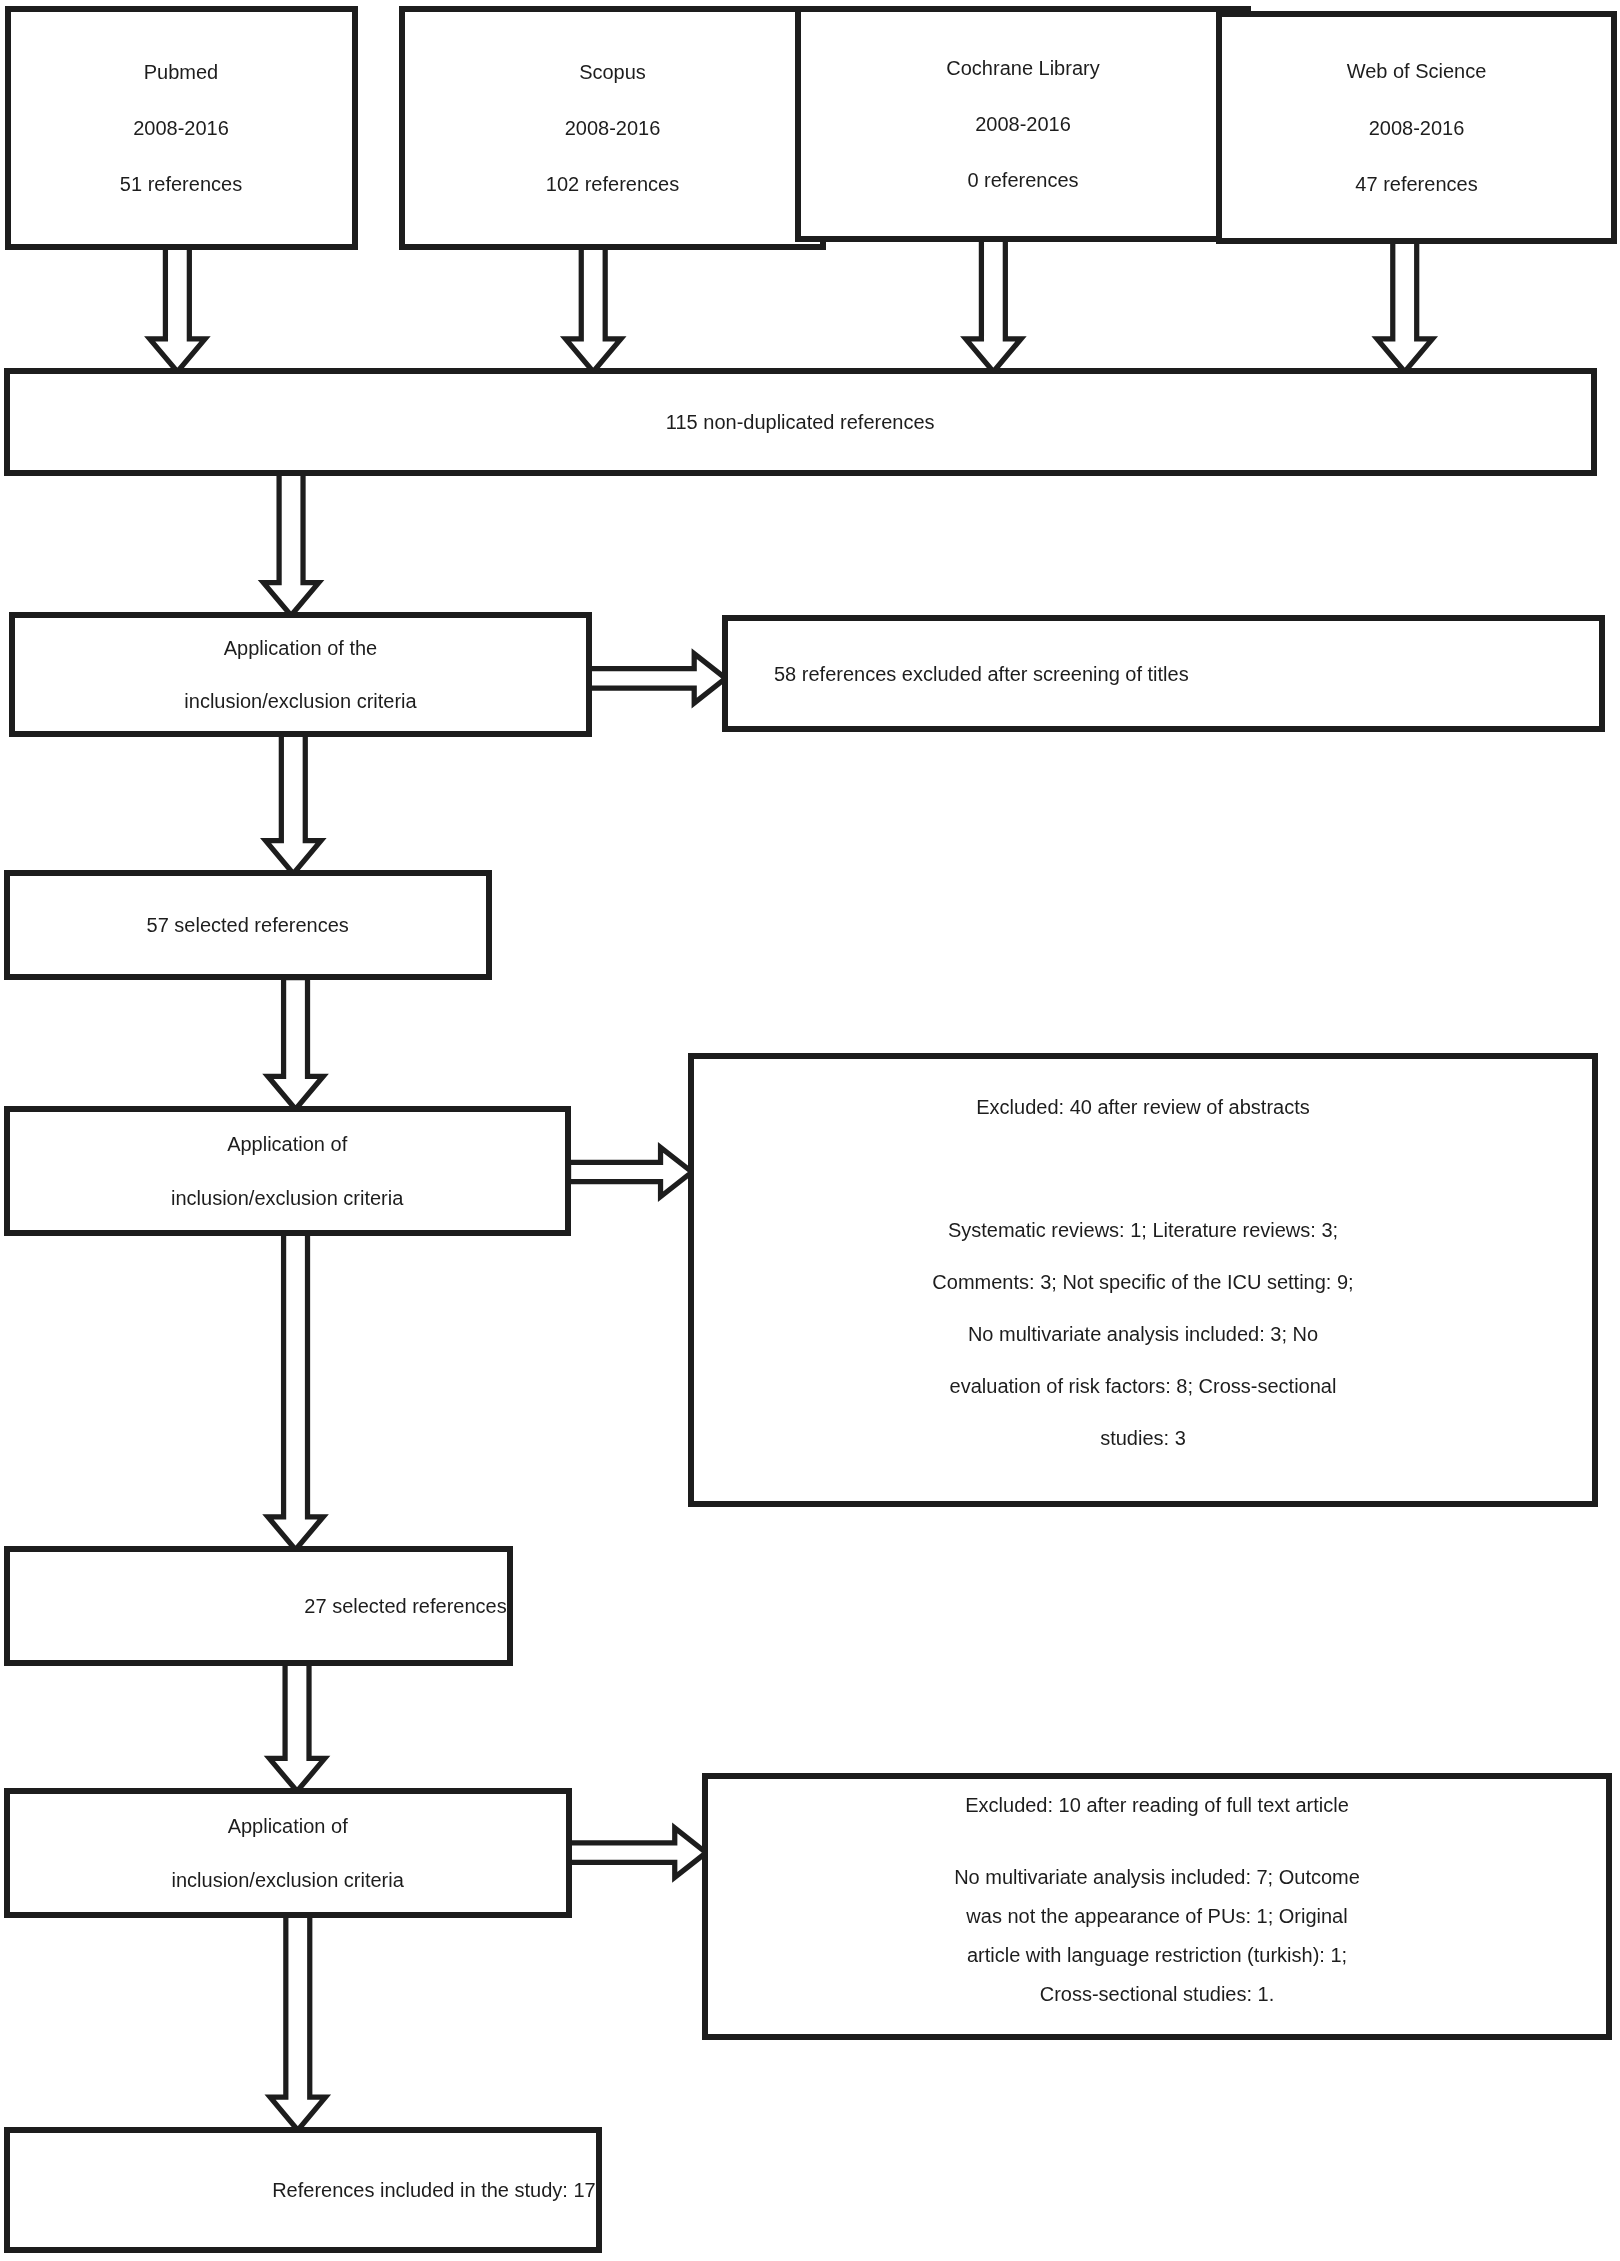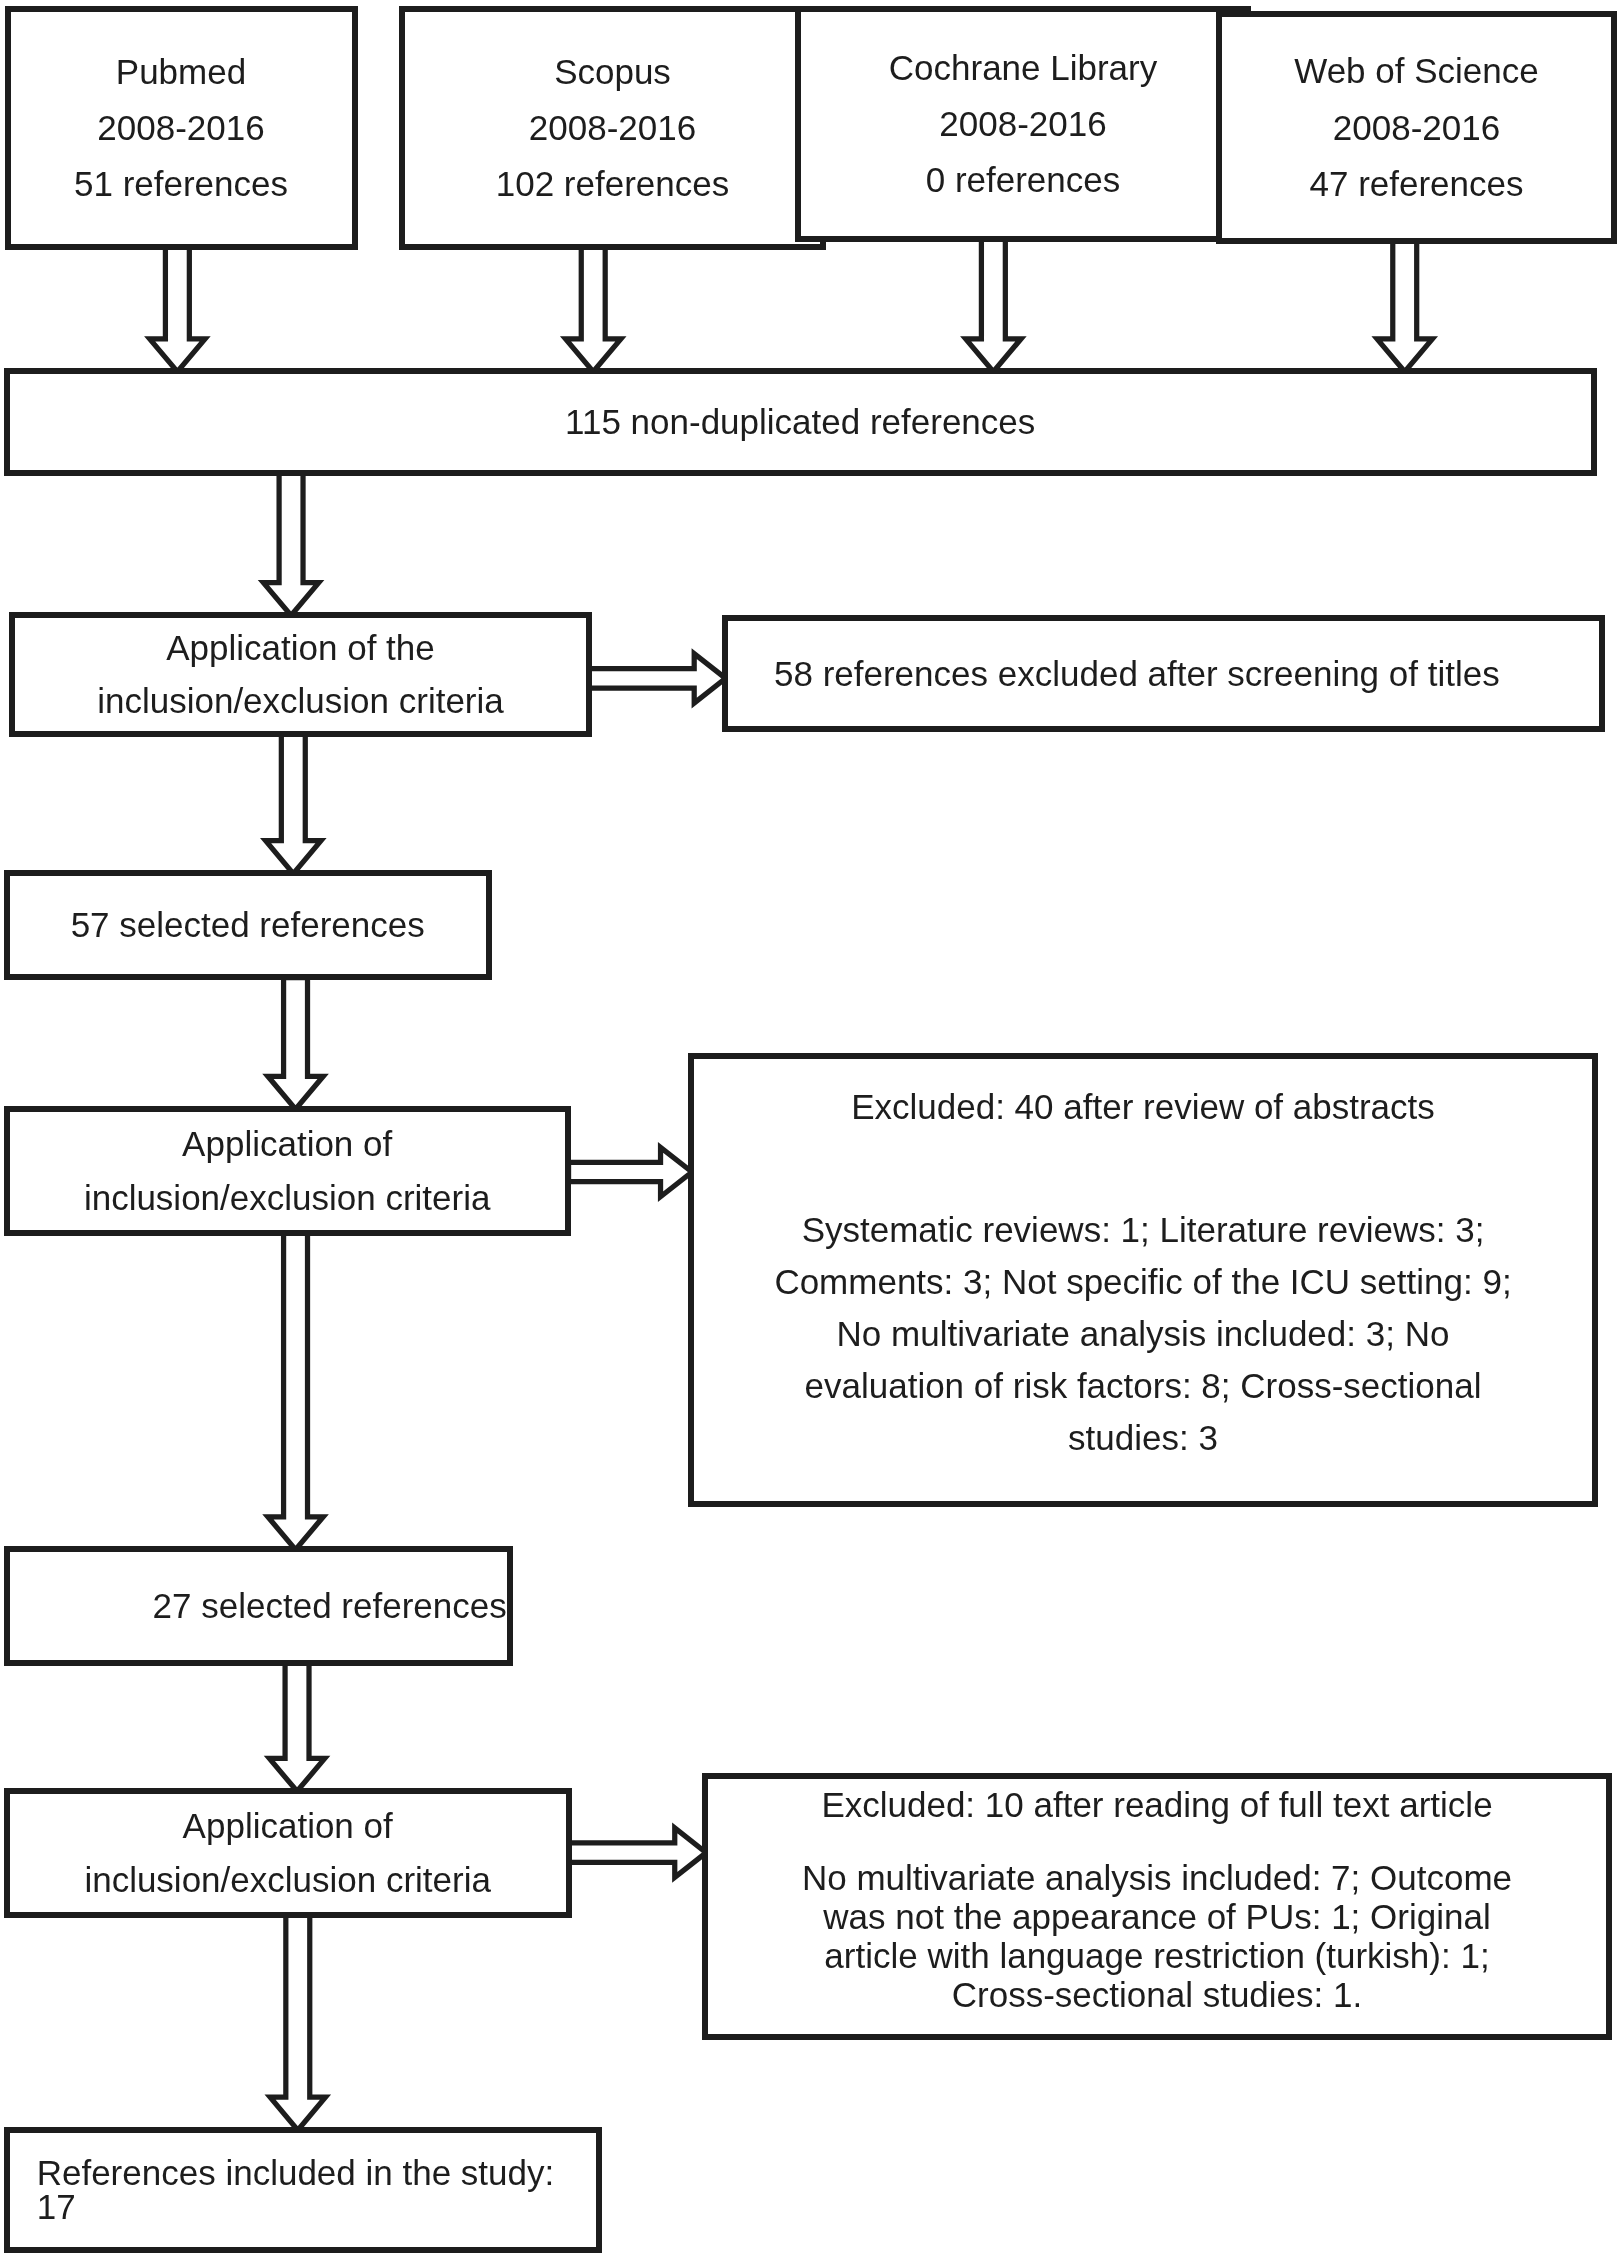--- a/index.html
+++ b/index.html
@@ -11,21 +11,21 @@
     padding:0;
     background:var(--paper);
   }
   #canvas{
     position:relative;
     width:1621px;
     height:2261px;
     background:var(--paper);
     font-family:"Liberation Sans", sans-serif;
     color:var(--ink);
-    font-size:35px;
+    font-size:20px;
     overflow:hidden;
   }
   #arrow-layer{
     position:absolute;
     left:0; top:0;
     width:1621px;
     height:2261px;
   }
   #arrow-layer polygon{
     fill:#ffffff;
@@ -63,21 +63,21 @@
   .b-e2 .lines{ margin-top:73px; }
   .b-e2 .lines .ln{ line-height:52px; }
   .b-s27 { left:3.7px;   top:1546px;width:509px;  height:120px;align-items:flex-end; }
   .b-a3  { left:3.7px;   top:1788px;width:568px;  height:130px; gap:19.4px;}
   .b-e3  { left:702px; top:1773px;width:910px; height:267px;
            display:block; text-align:center; }
   .b-e3 .title{ margin-top:5.2px; line-height:42px; }
   .b-e3 .lines{ margin-top:32px; }
   .b-e3 .lines .ln{ line-height:39px; }
   .b-s17 { left:3.7px;   top:2127px;width:598px;  height:126px;
-           align-items:center; text-align:left; padding-left:27px; }
+           align-items:flex-end; text-align:left; padding-left:27px; }
 </style>
 </head>
 <body>
 
 <div id="canvas">
 
   <svg id="arrow-layer" viewBox="0 0 2167 3023" xmlns="http://www.w3.org/2000/svg">
     <polygon points="221,329 221,453 200,453 237,497 274,453 253,453 253,329"></polygon>
     <polygon points="777,329 777,453 756,453 793,497 830,453 809,453 809,329"></polygon>
     <polygon points="1312,319 1312,453 1291,453 1328,497 1365,453 1344,453 1344,319"></polygon>

